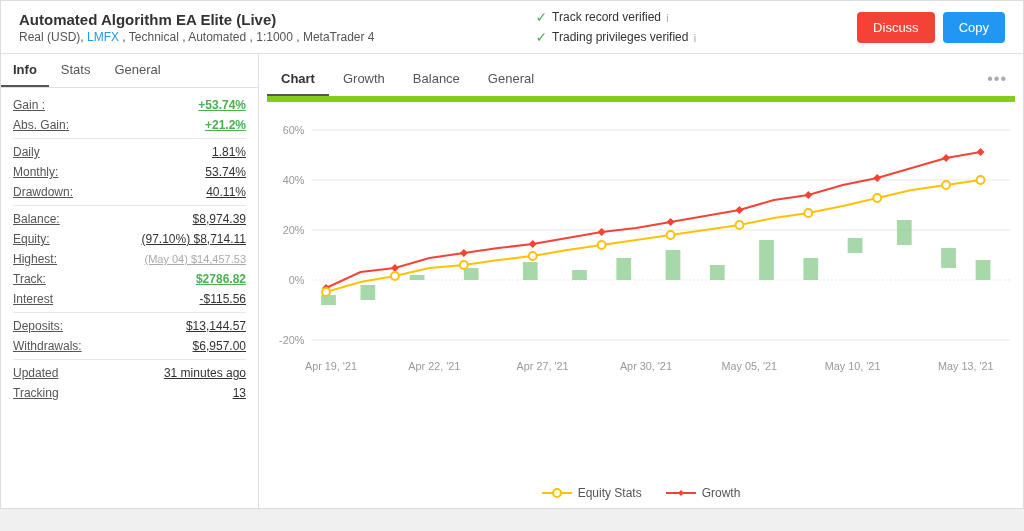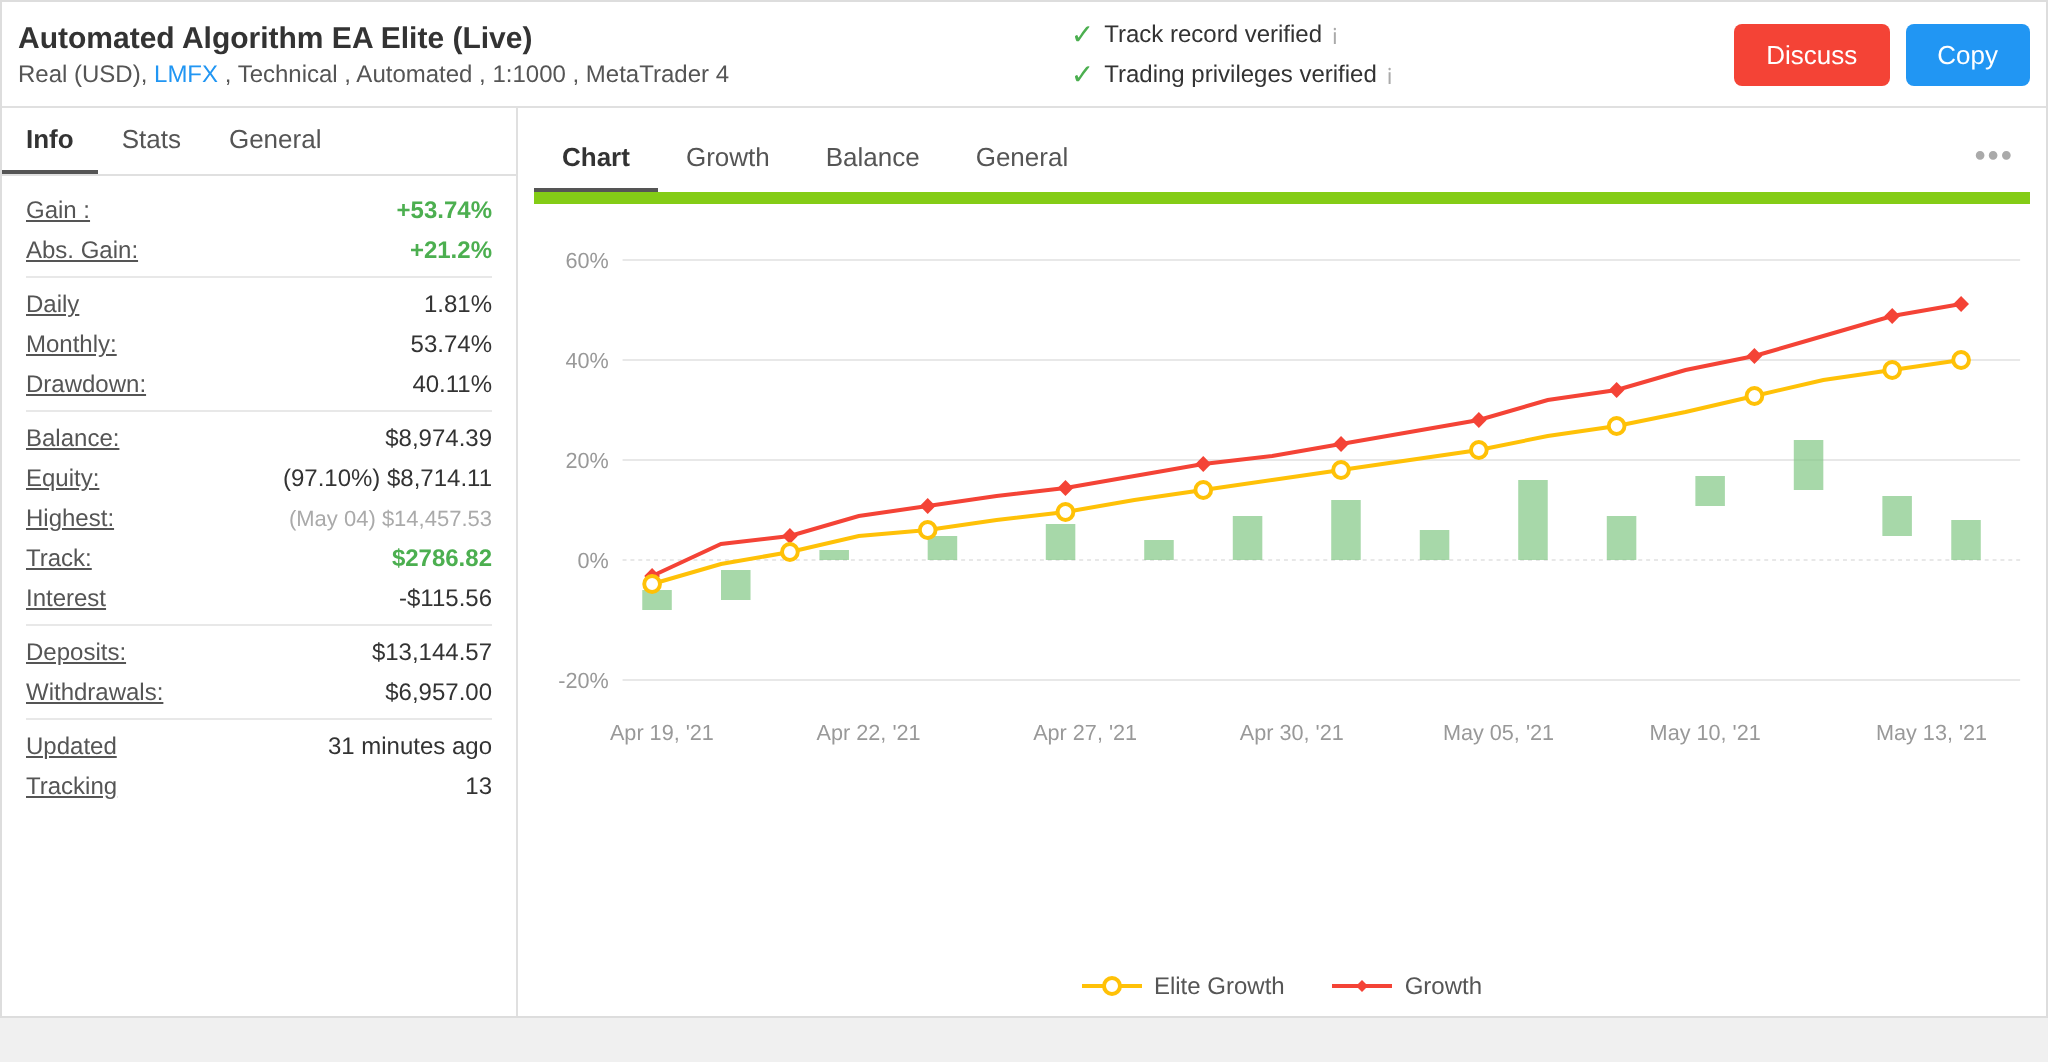--- a/index.html
+++ b/index.html
@@ -1,20 +1,20 @@
 <!DOCTYPE html>
 <html><head>
   <meta charset="utf-8">
   <style>
     * { box-sizing: border-box; margin: 0; padding: 0; }
     body { font-family: Arial, sans-serif; font-size: 13px; background: #f0f0f0; }
     .container { width: 1024px; background: #fff; border: 1px solid #ddd; }
     
     
-    .header { display: flex; align-items: center; justify-content: space-between; padding: 8px 8px; background: #fff; border-bottom: 1px solid #e0e0e0; }
+    .header { display: flex; align-items: center; justify-content: space-between; padding: 8px 18px; background: #fff; border-bottom: 1px solid #e0e0e0; }
     .header-left {}
     .header-title { font-size: 15px; font-weight: bold; color: #333; }
     .header-sub { font-size: 12px; color: #555; margin-top: 2px; }
     .header-sub a { color: #2196F3; text-decoration: none; }
     .header-verify { display: flex; flex-direction: column; gap: 4px; }
     .verify-item { display: flex; align-items: center; gap: 5px; font-size: 12px; color: #333; }
     .check-icon { color: #4CAF50; font-size: 14px; }
     .info-icon { color: #aaa; font-size: 11px; cursor: pointer; }
     .header-buttons { display: flex; gap: 8px; }
     .btn-discuss { background: #f44336; color: #fff; border: none; padding: 8px 16px; border-radius: 4px; cursor: pointer; font-size: 13px; }
@@ -24,21 +24,21 @@
     .main { display: flex; }
     
     
     .left-panel { width: 258px; border-right: 1px solid #e0e0e0; flex-shrink: 0; }
     .tabs-row { display: flex; border-bottom: 1px solid #e0e0e0; align-items: flex-end; }
     .tab { padding: 8px 12px; cursor: pointer; font-size: 13px; color: #555; border-bottom: 2px solid transparent; }
     .tab.active { color: #333; border-bottom: 2px solid #555; font-weight: bold; }
     .stats-section { padding: 10px 12px; }
     .stat-row { display: flex; justify-content: space-between; margin-bottom: 6px; align-items: baseline; }
     .stat-label { color: #555; font-size: 12px; text-decoration: underline; }
-    .stat-value { font-size: 12px; color: #333; text-align: right; }
+    .stat-value { font-size: 12px; color: #333; text-align: right; text-decoration: underline; }
     .stat-value.green { color: #4CAF50; font-weight: bold; }
     .divider { border: none; border-top: 1px solid #e8e8e8; margin: 6px 0; }
     
     
     .right-panel { flex: 1; padding: 8px; }
     .chart-tabs-row { display: flex; align-items: center; justify-content: space-between; border-bottom: 6px solid #84cc16; margin-bottom: 8px; }
     .chart-tabs { display: flex; }
     .chart-tab { padding: 8px 14px; cursor: pointer; font-size: 13px; color: #555; border-bottom: 2px solid transparent; }
     .chart-tab.active { color: #333; border-bottom: 2px solid #555; font-weight: bold; }
     .more-icon { color: #aaa; cursor: pointer; padding: 8px; font-size: 16px; letter-spacing: 1px; }
@@ -240,21 +240,21 @@
           <circle cx="725" cy="70" r="4" fill="#fff" stroke="#FFC107" stroke-width="2"></circle>
         </svg>
       </div>
 
       <div class="legend">
         <div class="legend-item">
           <svg width="30" height="10">
             <line x1="0" y1="5" x2="30" y2="5" stroke="#FFC107" stroke-width="2"></line>
             <circle cx="15" cy="5" r="4" fill="white" stroke="#FFC107" stroke-width="2"></circle>
           </svg>
-          <span>Elite Growth</span>
+          <span>Equity Stats</span>
         </div>
         <div class="legend-item">
           <svg width="30" height="10">
             <line x1="0" y1="5" x2="30" y2="5" stroke="#F44336" stroke-width="2"></line>
             <polygon points="15,2 18,5 15,8 12,5" fill="#F44336"></polygon>
           </svg>
           <span>Growth</span>
         </div>
       </div>
     </div>

